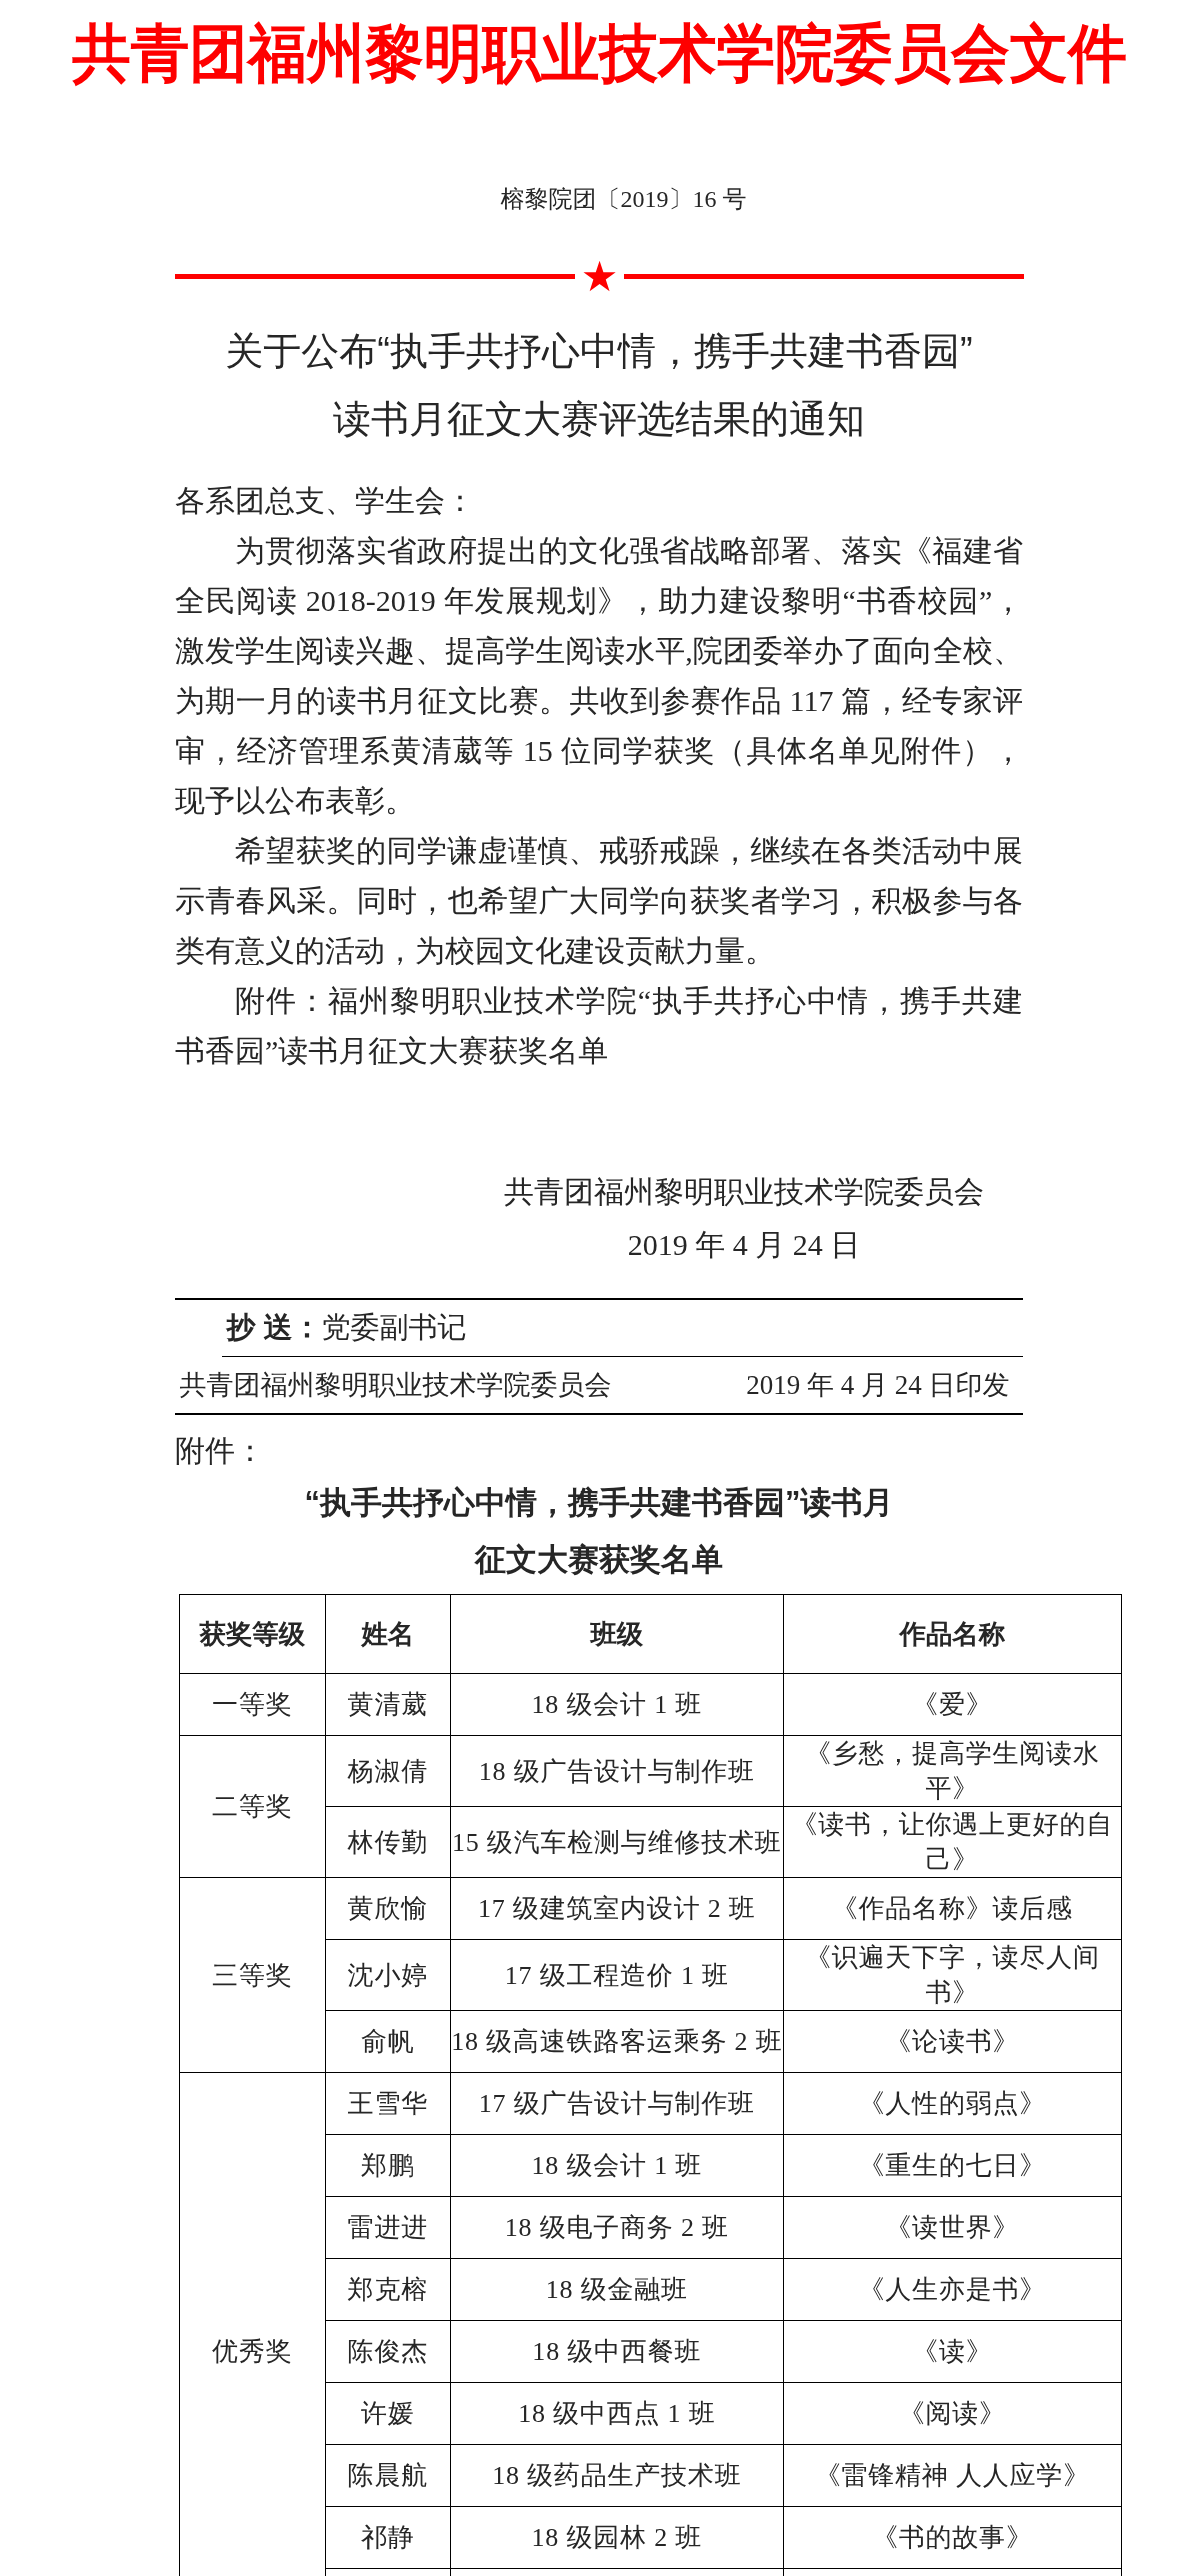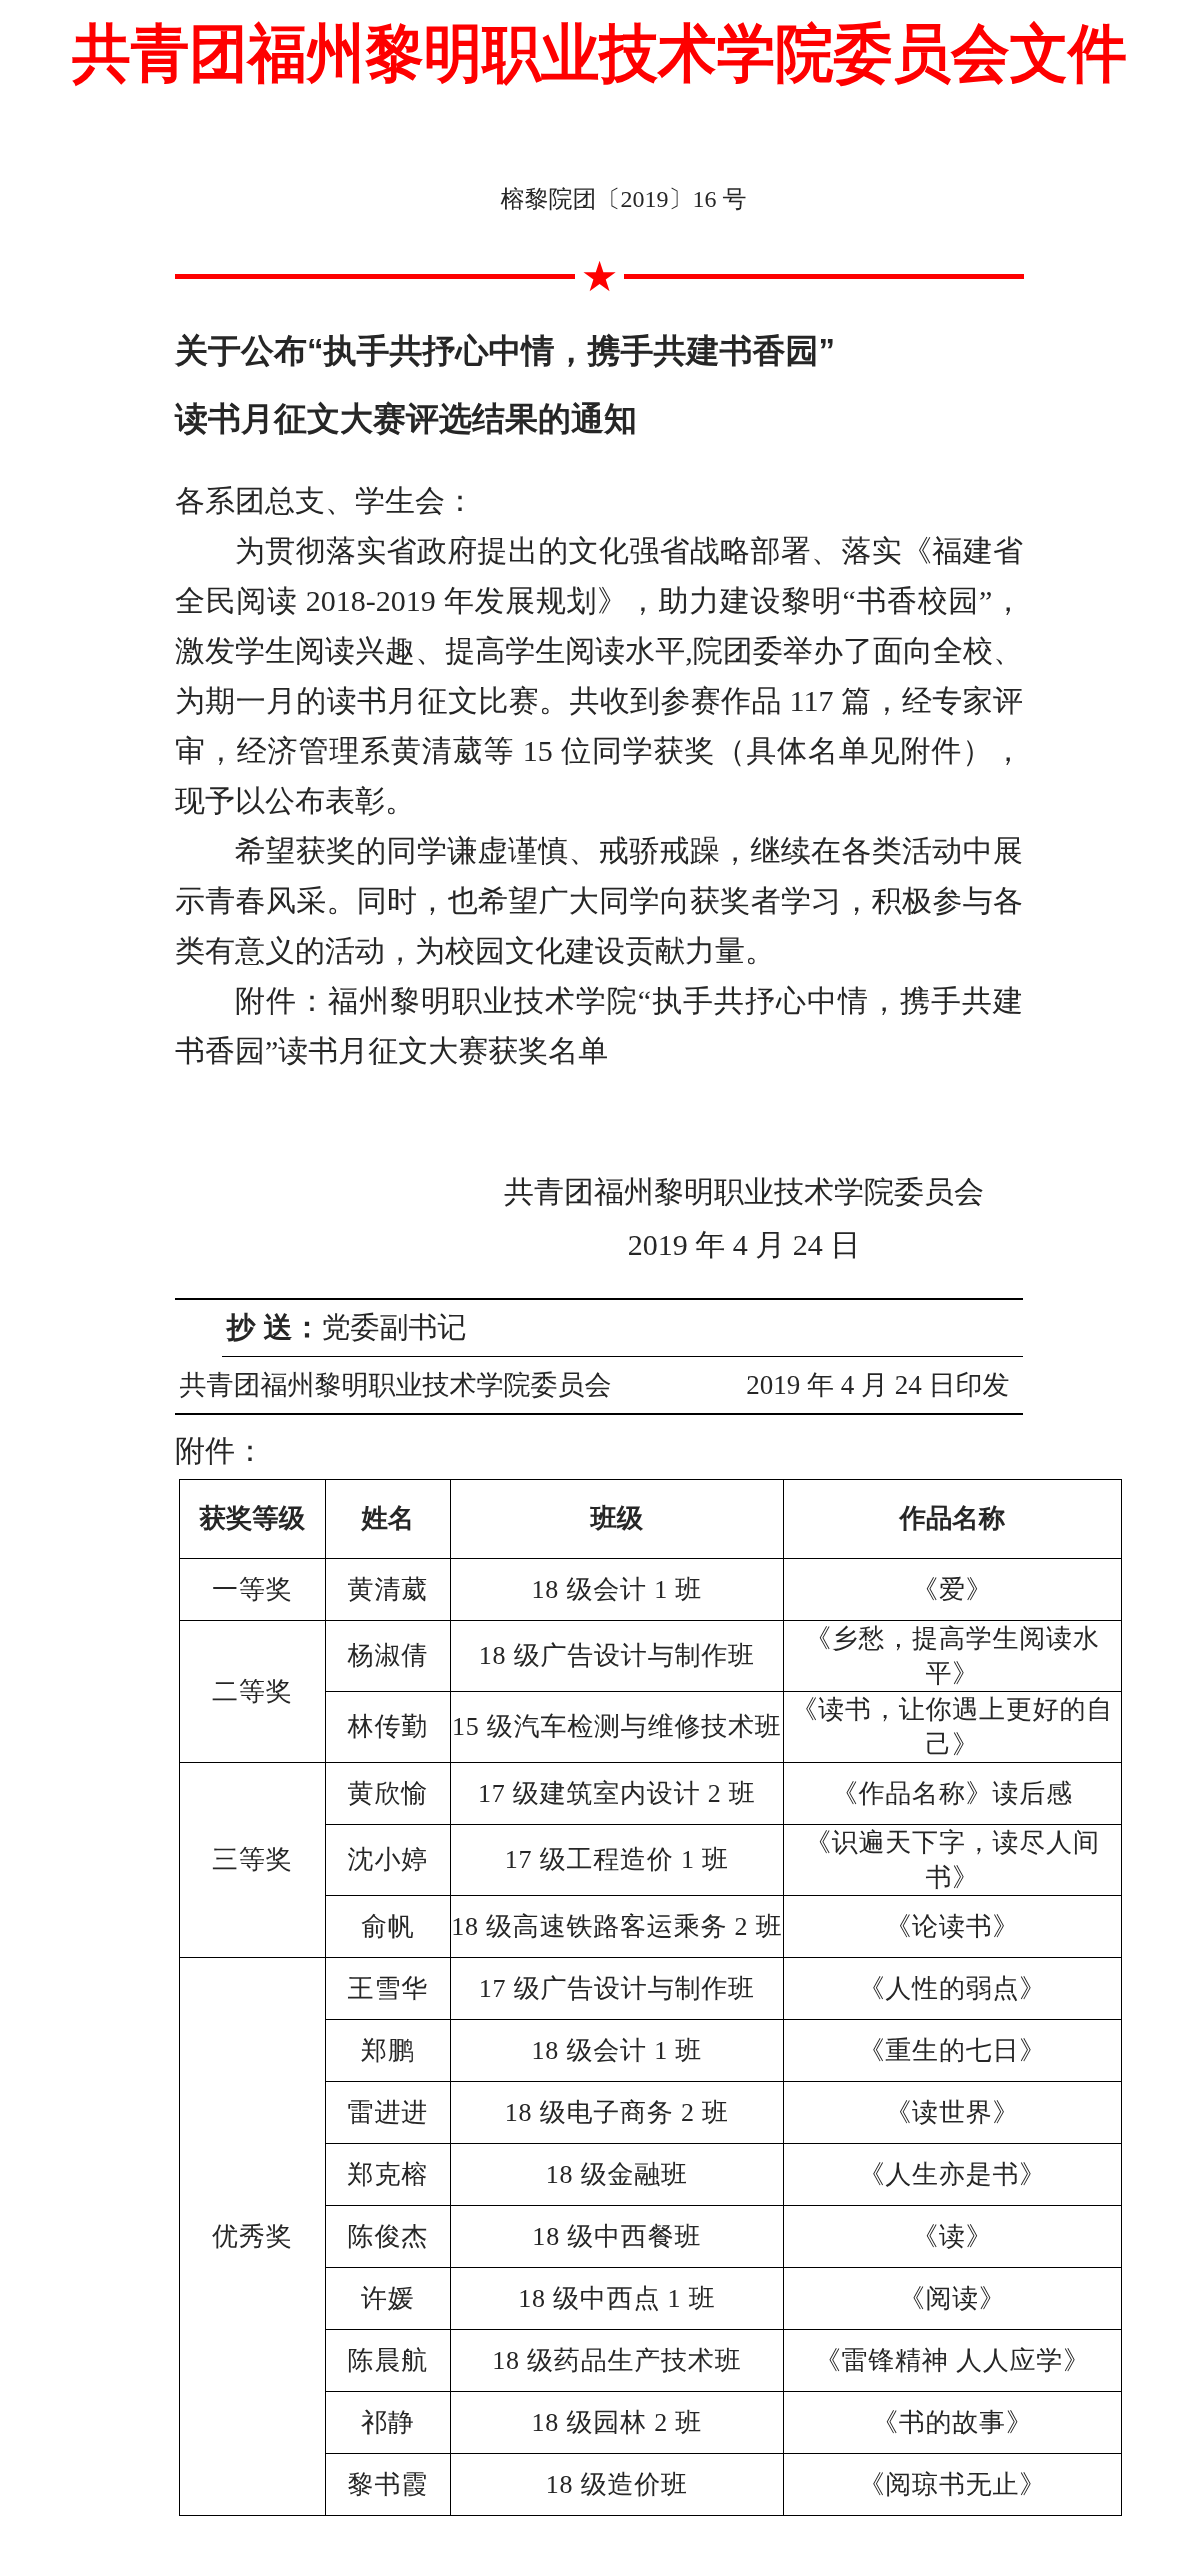--- a/index.html
+++ b/index.html
@@ -39,23 +39,24 @@
   .separator .star {
     color: var(--red);
     font-size: 42px; line-height: 42px;
     margin: 0 6px;
     font-family: "DejaVu Sans", sans-serif;
   }
   
   .content { margin: 0 160px 0 159px; }
   .subject {
     margin: 19.6px 0 0 0;
-    font-family: "Liberation Sans", "DejaVu Sans", sans-serif;
-    font-weight: bold;
-    font-size: 33px; line-height: 68px;
+    text-align: center;
+    font-family: "Liberation Sans", "DejaVu Sans", sans-serif;
+    font-weight: normal;
+    font-size: 38px; line-height: 68px;
   }
   .subject span { display: block; }
   .salutation {
     margin: 23px 0 0 0;
     font-size: 30px; line-height: 50px;
   }
   .paragraphs p {
     margin: 0;
     font-size: 30px; line-height: 50px;
     text-align: justify;
@@ -168,20 +169,24 @@
         <span class="cc-value">党委副书记</span>
       </div>
       <div class="row2">
         <span>共青团福州黎明职业技术学院委员会</span>
         <span>2019 年 4 月 24 日印发</span>
       </div>
     </div>
 
     <p class="attachment-label">附件：</p>
 
+    <h3 class="attachment-heading">
+      <span>“执手共抒心中情，携手共建书香园”读书月</span>
+      <span>征文大赛获奖名单</span>
+    </h3>
 
     <table class="awards">
       <colgroup>
         <col style="width:146px">
           <col style="width:125px">
           <col style="width:333px">
           <col style="width:338px">
       </colgroup>
       <thead>
         <tr>

